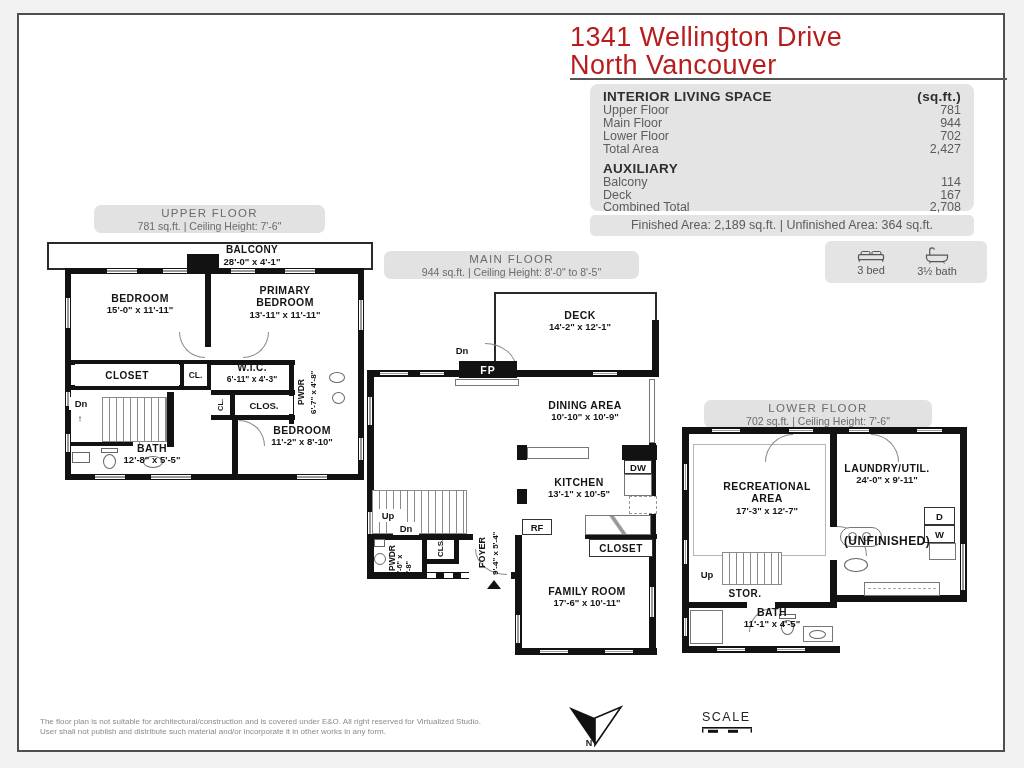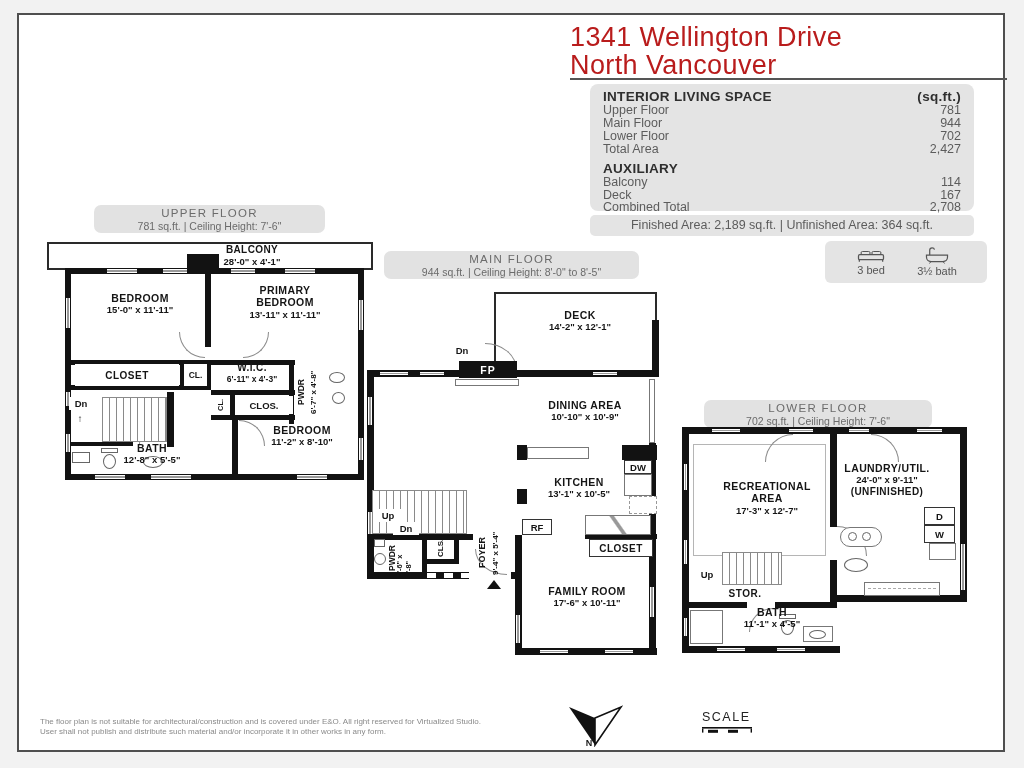--- a/index.html
+++ b/index.html
@@ -328,21 +328,21 @@
     <div class="fx rnd" style="left:167px;top:136px;width:24px;height:14px;"></div>
     <div class="lite" style="left:187px;top:160px;width:76px;height:14px;"></div>
     <div style="position:absolute;left:191px;top:166px;width:68px;height:0;border-top:1px dashed #aaa;"></div>
     <div class="label" style="left:35px;top:58px;width:110px;">
       <div class="nm">RECREATIONAL AREA</div>
       <div class="dm">17'-3" x 12'-7"</div>
     </div>
     <div class="label" style="left:140px;top:40px;width:140px;">
       <div class="nm">LAUNDRY/UTIL.</div>
       <div class="dm">24'-0" x 9'-11"</div>
-      <div class="nm" style="font-size:10px;">(UNFINISHED)</div>
+      <div class="nm" style="font-size:12px;margin-top:48px;">(UNFINISHED)</div>
     </div>
     <div class="label" style="left:35px;top:184px;width:120px;">
       <div class="nm">BATH</div>
       <div class="dm">11'-1" x 4'-5"</div>
     </div>
   </div>
 
   <div class="disclaimer">The floor plan is not suitable for architectural/construction and is covered under E&amp;O. All right reserved for Virtualized Studio. User shall not publish and distribute such material and/or incorporate it in other works in any form.</div>
 
   <svg style="position:absolute;left:546px;top:690px;" width="60" height="42" viewBox="0 0 60 42">

